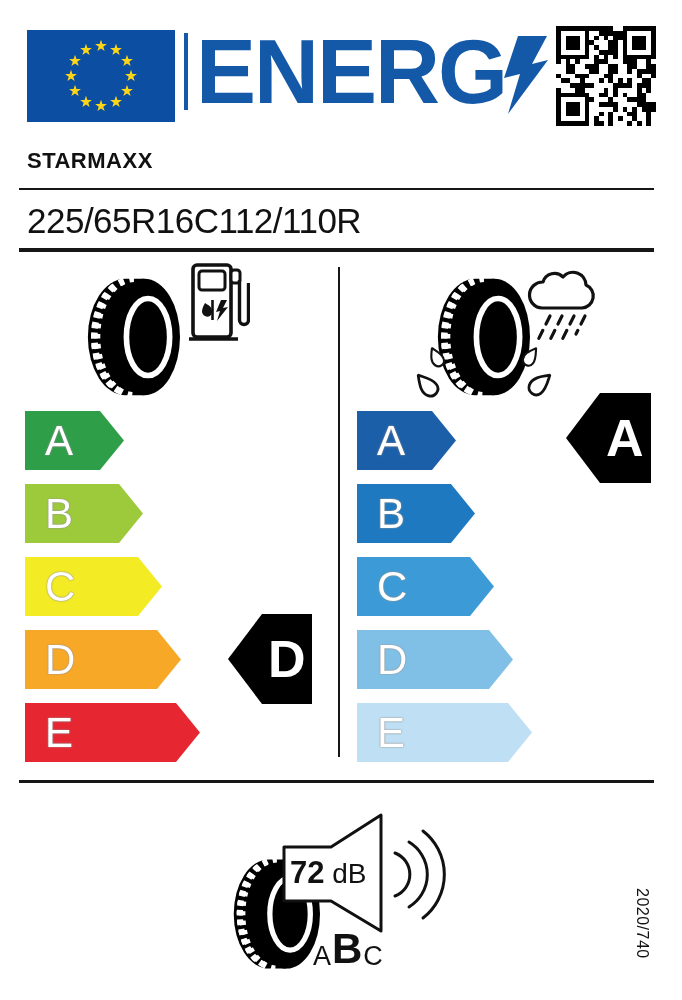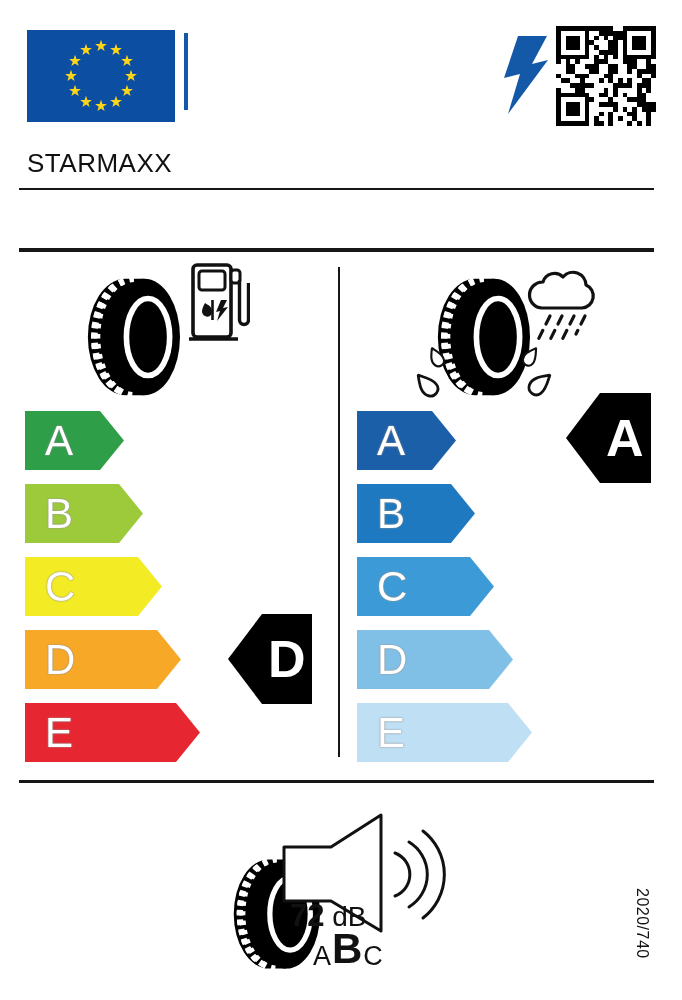--- a/index.html
+++ b/index.html
@@ -5,21 +5,21 @@
   html,body{margin:0;padding:0;background:#fff;}
   .label{position:relative;width:682px;height:1000px;background:#fff;overflow:hidden;
          font-family:"Liberation Sans", sans-serif;color:#111;}
   .abs{position:absolute;}
 
   
   #energ{left:196px;top:26px;font-size:90px;font-weight:700;letter-spacing:-2px;line-height:92px;}
   #flagbar{left:184px;top:33px;width:4px;height:77px;}
 
   
-  #brand{left:27px;top:148px;font-size:26px;font-weight:400;letter-spacing:.5px;}
+  #brand{left:27px;top:148px;font-size:22px;font-weight:700;letter-spacing:.5px;}
   #size{left:27px;top:201px;font-size:35px;letter-spacing:-.5px;}
   #class{left:560px;top:209px;width:90px;text-align:right;font-size:27px;}
   .rule{background:#161616;}
   #rule1{left:19px;top:188px;width:635px;height:2px;}
   #rule2{left:19px;top:248px;width:635px;height:4px;}
   #rule3{left:19px;top:780px;width:635px;height:3px;}
   #vdiv{left:338px;top:267px;width:2px;height:490px;background:#161616;}
 
   
   .scale{position:absolute;top:411px;}
@@ -30,21 +30,21 @@
          filter:drop-shadow(0 0 1px rgba(60,60,60,.55));}
   .grade-letter{color:#fff;font-size:42px;line-height:1;padding-left:20px;
                 text-shadow:0 0 1px #8a8a8a,0 0 2px #9a9a9a;}
   .indicator{position:absolute;width:84px;height:90px;background:#000;display:flex;align-items:center;
              clip-path:polygon(34px 0, 100% 0, 100% 100%, 34px 100%, 0 50%);}
   #fuel-ind{left:228px;top:614px;}
   #wet-ind{left:566px;top:393px;width:85px;}
   .indicator span{color:#fff;font-size:52px;font-weight:700;padding-left:40px;line-height:1;}
 
   
-  #noise-text{left:290px;top:853px;font-size:28px;line-height:29px;white-space:nowrap;margin-top:48px;}
+  #noise-text{left:290px;top:853px;font-size:28px;line-height:40px;white-space:nowrap;}
   #noise-text .val{font-weight:700;font-size:31px;}
   #noise-grades{left:313px;top:926px;display:flex;align-items:flex-end;gap:1px;height:44px;}
   .noise-grade{font-size:27px;line-height:1;}
   .noise-current{font-size:42px;font-weight:800;}
   #reg{left:633px;top:888px;writing-mode:vertical-rl;font-size:16px;letter-spacing:.5px;}
 
   svg{display:block;}
 </style>
 </head>
 <body>
@@ -60,20 +60,21 @@
       <polygon points="99.98,54.80 101.39,59.06 105.88,59.08 102.26,61.74 103.63,66.02 99.98,63.40 96.34,66.02 97.70,61.74 94.08,59.08 98.57,59.06" fill="#ffd617"></polygon>
       <polygon points="89.00,65.78 90.41,70.04 94.90,70.06 91.28,72.72 92.64,77.00 89.00,74.38 85.36,77.00 86.72,72.72 83.10,70.06 87.59,70.04" fill="#ffd617"></polygon>
       <polygon points="74.00,69.80 75.41,74.06 79.90,74.08 76.28,76.74 77.64,81.02 74.00,78.40 70.36,81.02 71.72,76.74 68.10,74.08 72.59,74.06" fill="#ffd617"></polygon>
       <polygon points="59.00,65.78 60.41,70.04 64.90,70.06 61.28,72.72 62.64,77.00 59.00,74.38 55.36,77.00 56.72,72.72 53.10,70.06 57.59,70.04" fill="#ffd617"></polygon>
       <polygon points="48.02,54.80 49.43,59.06 53.92,59.08 50.30,61.74 51.66,66.02 48.02,63.40 44.37,66.02 45.74,61.74 42.12,59.08 46.61,59.06" fill="#ffd617"></polygon>
       <polygon points="44.00,39.80 45.41,44.06 49.90,44.08 46.28,46.74 47.64,51.02 44.00,48.40 40.36,51.02 41.72,46.74 38.10,44.08 42.59,44.06" fill="#ffd617"></polygon>
       <polygon points="48.02,24.80 49.43,29.06 53.92,29.08 50.30,31.74 51.66,36.02 48.02,33.40 44.37,36.02 45.74,31.74 42.12,29.08 46.61,29.06" fill="#ffd617"></polygon>
       <polygon points="59.00,13.82 60.41,18.08 64.90,18.10 61.28,20.76 62.64,25.04 59.00,22.42 55.36,25.04 56.72,20.76 53.10,18.10 57.59,18.08" fill="#ffd617"></polygon>
     </svg>
   <div id="flagbar" class="abs" style="background: rgb(20, 89, 168);"></div>
+  <div id="energ" class="abs" style="color: rgb(20, 89, 168);">ENERG</div>
   <svg id="bolt" class="abs" style="left:500px;top:36px" width="52" height="78" viewBox="0 0 52 78">
     <path d="M18 0 H47 L32 28 L48 24 L8 78 L20 38 L4 42 Z" fill="#1459a8"></path>
   </svg>
   <svg id="qr" class="abs" style="left:556px;top:26px" width="100" height="100" viewBox="0 0 21 21" shape-rendering="crispEdges">
       <rect x="0" y="0" width="1" height="1" fill="#000"></rect>
       <rect x="1" y="0" width="1" height="1" fill="#000"></rect>
       <rect x="2" y="0" width="1" height="1" fill="#000"></rect>
       <rect x="3" y="0" width="1" height="1" fill="#000"></rect>
       <rect x="4" y="0" width="1" height="1" fill="#000"></rect>
       <rect x="5" y="0" width="1" height="1" fill="#000"></rect>
@@ -304,20 +305,21 @@
       <rect x="8" y="20" width="1" height="1" fill="#000"></rect>
       <rect x="9" y="20" width="1" height="1" fill="#000"></rect>
       <rect x="11" y="20" width="1" height="1" fill="#000"></rect>
       <rect x="15" y="20" width="1" height="1" fill="#000"></rect>
       <rect x="17" y="20" width="1" height="1" fill="#000"></rect>
       <rect x="19" y="20" width="1" height="1" fill="#000"></rect>
     </svg>
 
   <div id="brand" class="abs">STARMAXX</div>
   <div id="rule1" class="abs rule"></div>
+  <div id="size" class="abs">225/65R16C112/110R</div>
   <div id="rule2" class="abs rule"></div>
   <div id="vdiv" class="abs"></div>
   <div id="rule3" class="abs rule"></div>
 
   <svg width="0" height="0" style="position:absolute">
     <symbol id="tire" viewBox="0 0 100 130">
       <path d="M42 3 A40 62 0 0 0 42 127 L62 127 L62 3 Z" fill="#000"></path>
       <ellipse cx="62" cy="65" rx="38" ry="62" fill="#000"></ellipse>
       <ellipse cx="66" cy="65" rx="23" ry="41" fill="none" stroke="#fff" stroke-width="6"></ellipse>
       <path d="M29 12 A38 60 0 0 0 29 118" stroke="#fff" stroke-width="7" fill="none" stroke-dasharray="5 6"></path>

